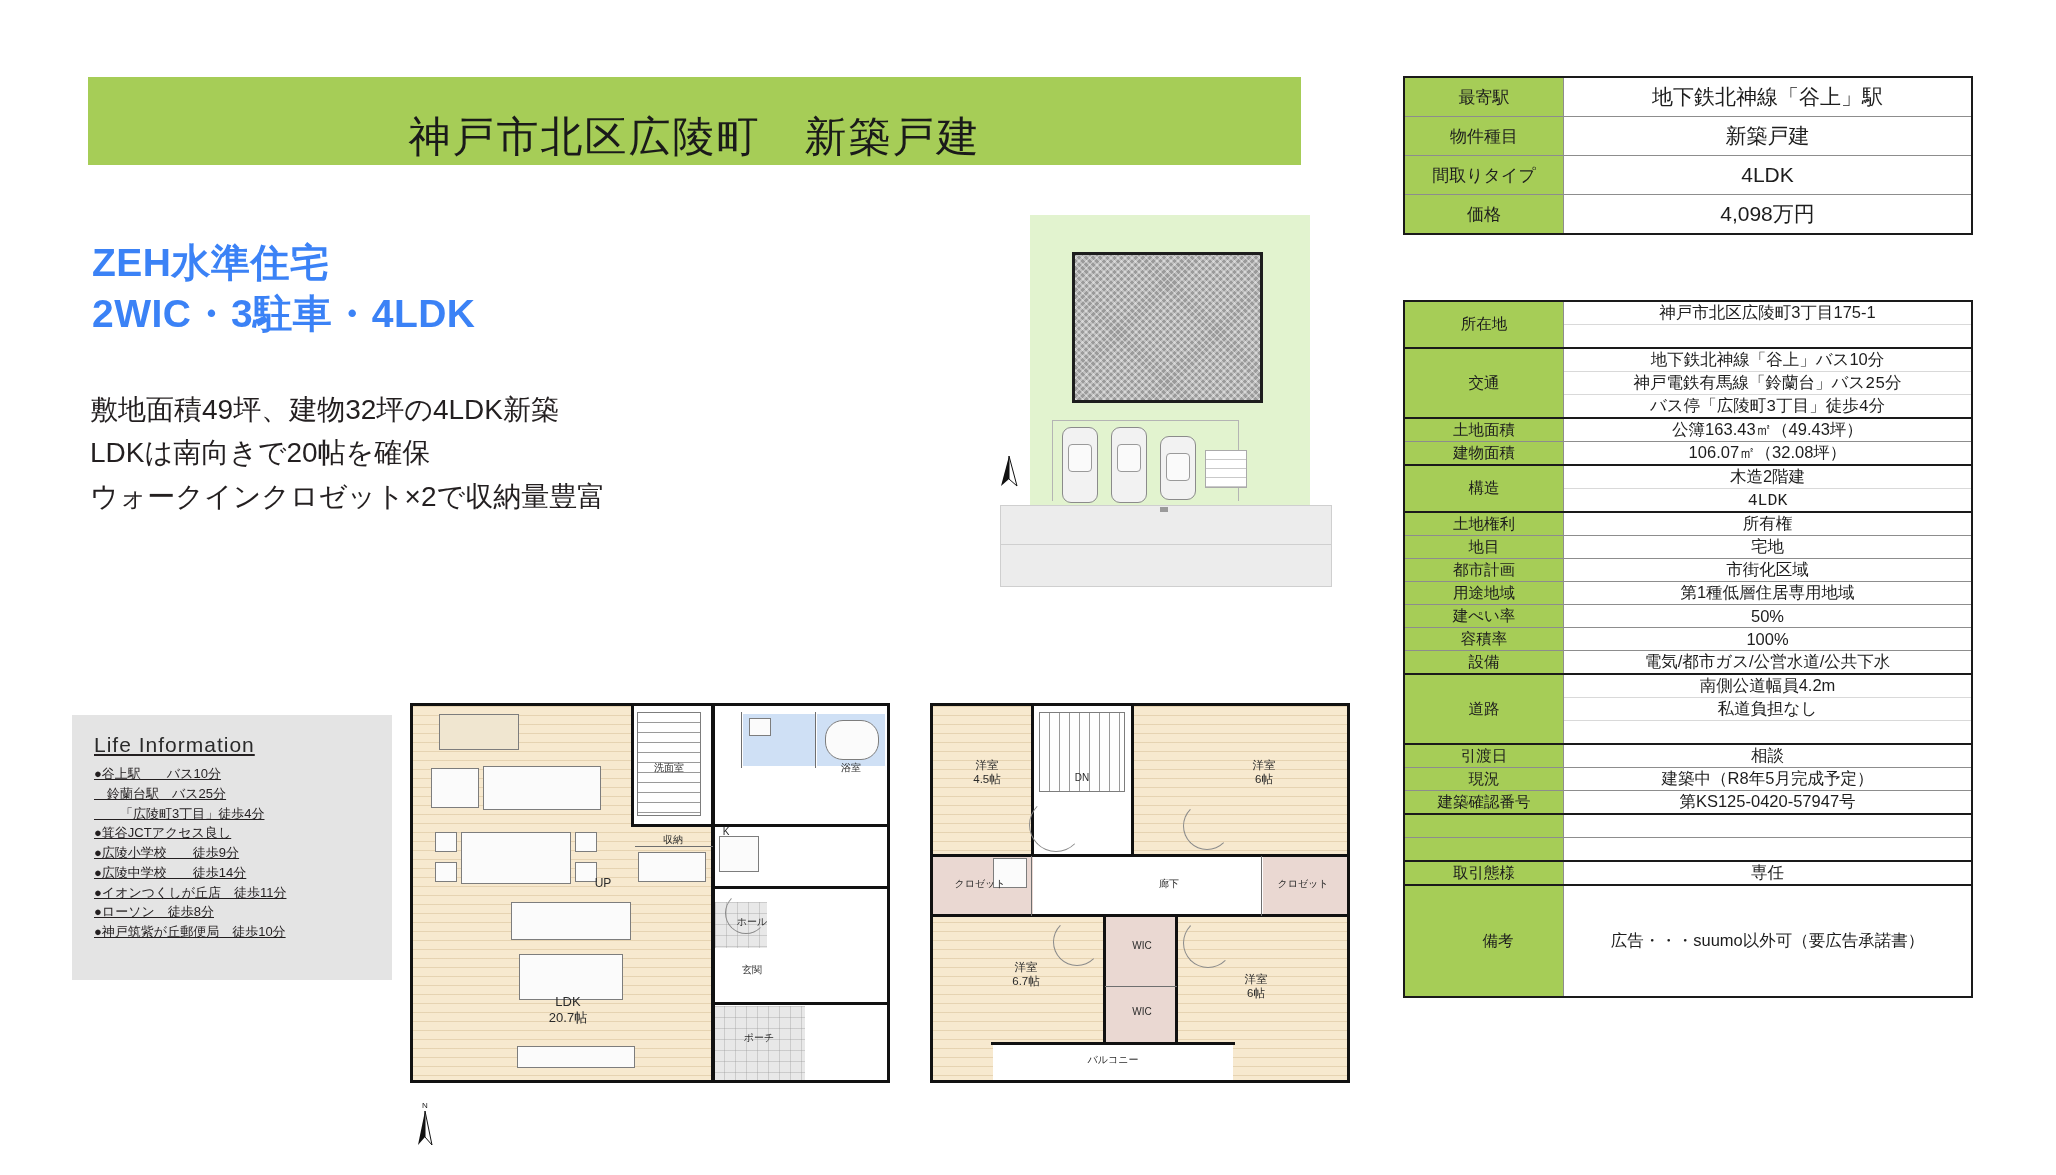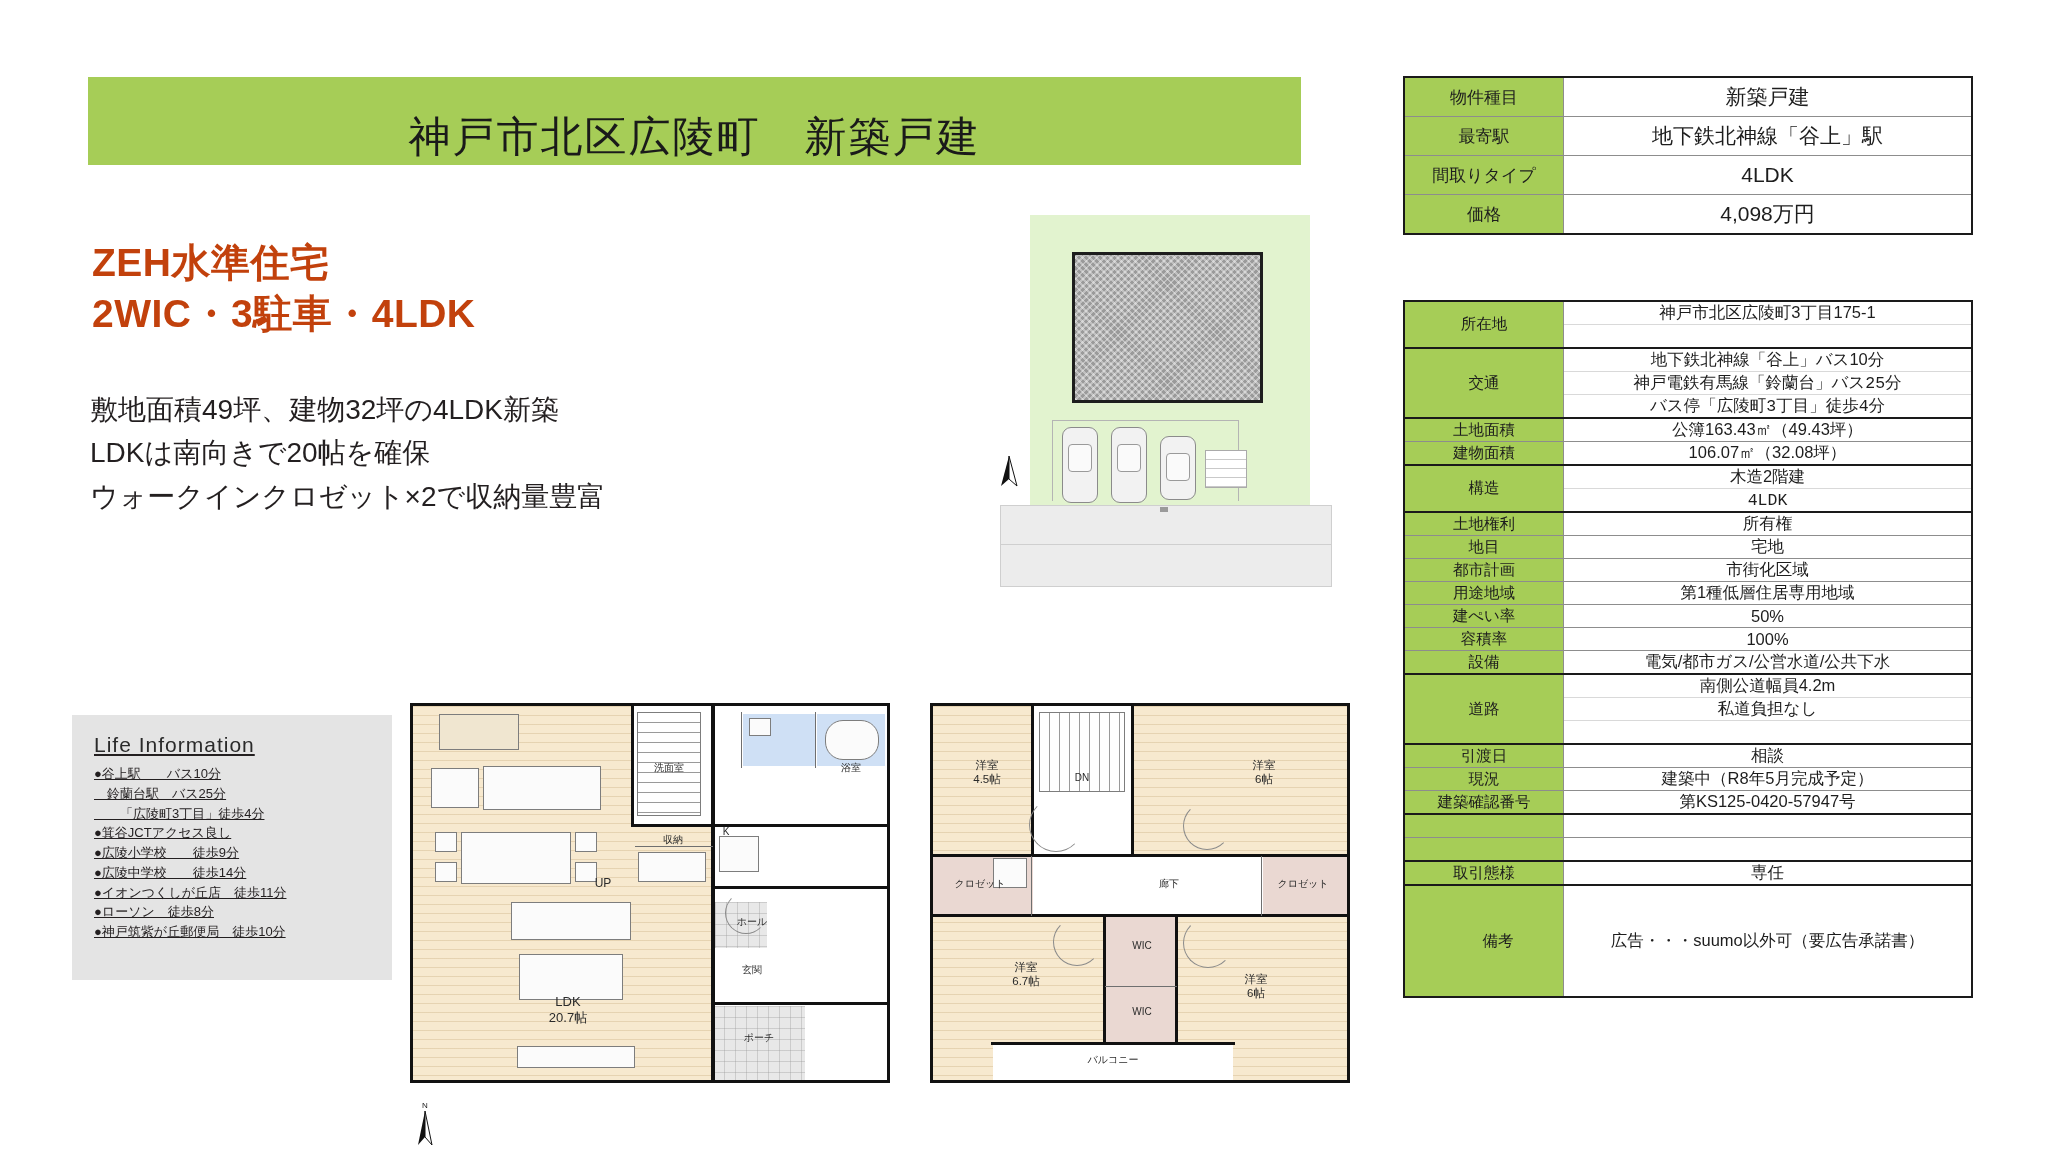--- a/index.html
+++ b/index.html
@@ -20,21 +20,21 @@
     display:flex;align-items:flex-end;justify-content:center;
   }
   #title-banner .t{
     font-size:42px;font-weight:400;color:#1a1a1a;letter-spacing:2px;
     white-space:pre;
   }
 
   
   #headline{
     position:absolute;left:92px;top:238px;width:760px;
-    color:#c2410c;font-weight:bold;font-size:39px;line-height:1.30;
+    color:#3b82f6;font-weight:bold;font-size:39px;line-height:1.30;
     letter-spacing:0.5px;
   }
   #headline div{white-space:pre;}
 
   
   #desc{
     position:absolute;left:90px;top:388px;width:700px;
     font-size:28px;line-height:1.55;color:#231f20;
   }
   #desc div{white-space:pre;}
@@ -299,26 +299,26 @@
 
   <svg class="compass" style="left:408px;top:1100px;" viewBox="0 0 34 48">
     <text x="17" y="8" font-size="8" text-anchor="middle" fill="#222" font-family="Liberation Sans, sans-serif">N</text>
     <polygon points="17,11 10,45 17,37" fill="#111"></polygon>
     <polygon points="17,11 24,45 17,37" fill="#fff" stroke="#111" stroke-width="1"></polygon>
   </svg>
 
   <table class="rt" id="tbl-summary">
     <tbody>
         <tr class="big">
+      <td class="k">最寄駅</td>
+      <td class="v">地下鉄北神線「谷上」駅</td>
+    </tr>
+    <tr class="big">
       <td class="k">物件種目</td>
       <td class="v">新築戸建</td>
-    </tr>
-    <tr class="big">
-      <td class="k">最寄駅</td>
-      <td class="v">地下鉄北神線「谷上」駅</td>
     </tr>
     <tr class="big">
       <td class="k">間取りタイプ</td>
       <td class="v">4LDK</td>
     </tr>
     <tr class="big">
       <td class="k">価格</td>
       <td class="v">4,098万円</td>
     </tr>
   </tbody>

